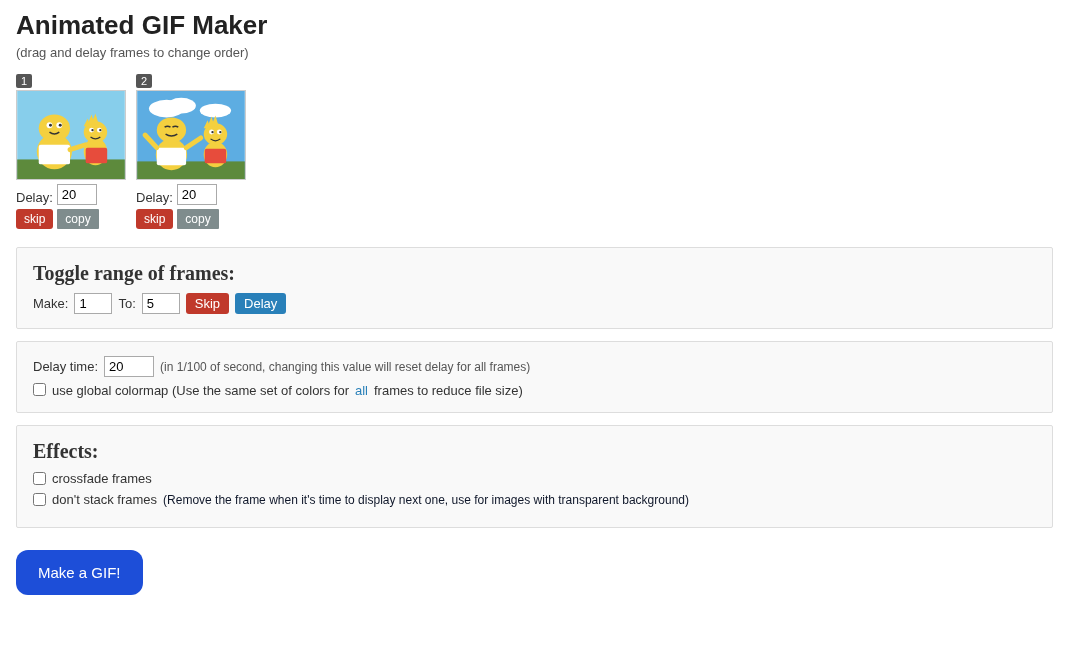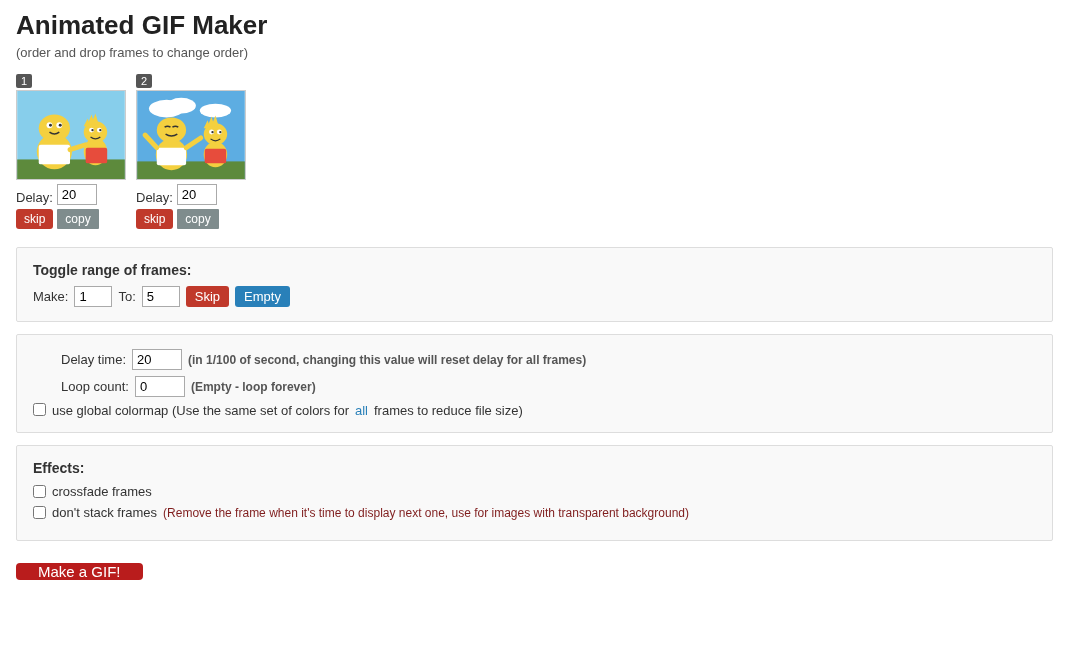--- a/index.html
+++ b/index.html
@@ -93,22 +93,23 @@
     }
     .panel {
       border: 1px solid #ddd;
       background: #f9f9f9;
       padding: 14px 16px;
       margin-bottom: 12px;
       border-radius: 2px;
     }
     .panel-title {
       font-weight: bold;
-      font-size: 14px;
+      font-size: 20px;
       margin-bottom: 8px;
+      font-family: Liberation Serif, serif;
     }
     .toggle-range-row {
       display: flex;
       align-items: center;
       gap: 6px;
       font-size: 13px;
     }
     .toggle-range-row input {
       width: 38px;
       border: 1px solid #aaa;
@@ -132,32 +133,30 @@
       font-size: 13px;
       cursor: pointer;
       border-radius: 3px;
     }
     .options-row {
       display: flex;
       align-items: center;
       gap: 6px;
       font-size: 13px;
       margin-bottom: 6px;
-      margin-left: 28px;
     }
     .options-row input[type="text"] {
       width: 50px;
       border: 1px solid #aaa;
       padding: 2px 4px;
       font-size: 13px;
     }
     .options-note {
       color: #555;
       font-size: 12px;
-      font-weight: bold;
     }
     .checkbox-row {
       display: flex;
       align-items: flex-start;
       gap: 6px;
       font-size: 13px;
       margin-top: 4px;
     }
     .checkbox-row input[type="checkbox"] {
       margin: 0;
@@ -166,42 +165,42 @@
       color: #2980b9;
     }
     .effects-row {
       display: flex;
       align-items: center;
       gap: 6px;
       font-size: 13px;
       margin-bottom: 6px;
     }
     .effects-note {
-      color: #7f1d1d;
+      color: #0f172a;
       font-size: 12px;
     }
     .btn-make-gif {
-      background: #b91c1c;
-      color: #fff;
-      border: none;
-      padding: 0 22px;
+      background: #1d4ed8;
+      color: #fff;
+      border: none;
+      padding: 14px 22px;
       font-size: 15px;
       cursor: pointer;
-      border-radius: 4px;
+      border-radius: 12px;
       margin-top: 10px;
     }
   </style>
 </head>
 <body>
 
 
 
 
 <h1>Animated GIF Maker</h1>
-<p class="subtitle">(order and drop frames to change order)</p>
+<p class="subtitle">(drag and delay frames to change order)</p>
 
 
 <div class="frames-row">
 
   <div class="frame-card">
     <span class="frame-number-badge">1</span>
     <div class="frame-img-container">
 
       <svg viewBox="0 0 110 90" xmlns="http://www.w3.org/2000/svg">
 
@@ -310,36 +309,31 @@
 
 
 <div class="panel">
   <div class="panel-title">Toggle range of frames:</div>
   <div class="toggle-range-row">
     <span>Make:</span>
     <input type="text" value="1" style="">
     <span>To:</span>
     <input type="text" value="5" style="">
     <button class="btn-skip-range">Skip</button>
-    <button class="btn-enable">Empty</button>
+    <button class="btn-enable">Delay</button>
   </div>
 </div>
 
 
 <div class="panel">
   <div class="options-row">
     <span>Delay time:</span>
     <input type="text" value="20" style="">
     <span class="options-note">(in 1/100 of second, changing this value will reset delay for all frames)</span>
   </div>
-  <div class="options-row">
-    <span>Loop count:</span>
-    <input type="text" value="0" style="">
-    <span class="options-note">(Empty - loop forever)</span>
-  </div>
   <div class="checkbox-row">
     <input type="checkbox" style="">
     <span>use global colormap (Use the same set of colors for</span>
     <span class="link-blue">all</span>
     <span>frames to reduce file size)</span>
   </div>
 </div>
 
 
 <div class="panel">

